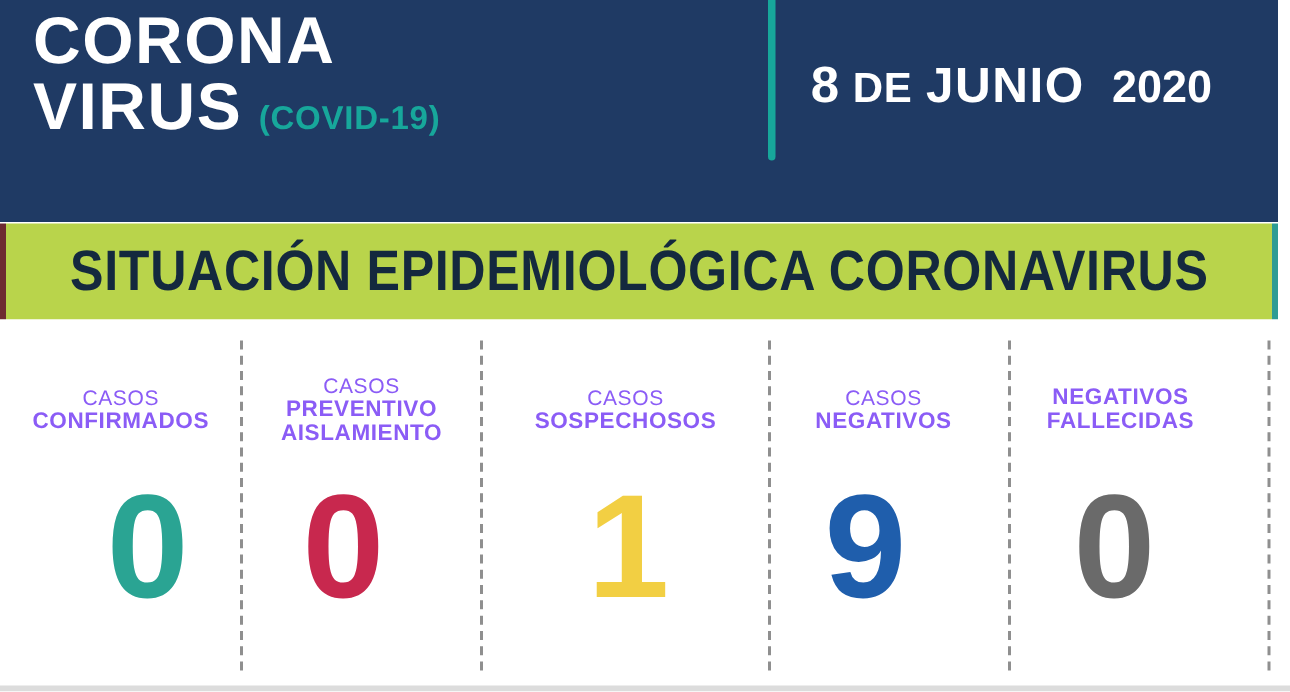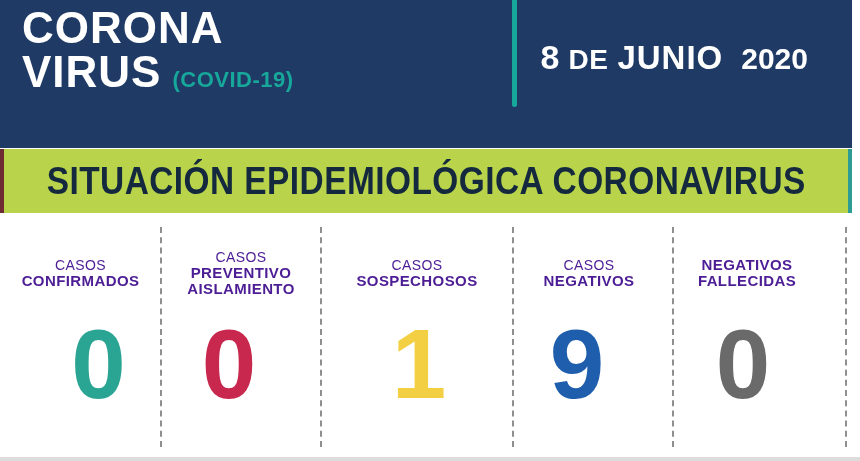--- a/index.html
+++ b/index.html
@@ -29,21 +29,21 @@
   .edge-right{width:4px;background:#2E9C94;}
   .banner-text{
     font-size:38px;font-weight:bold;color:#14293E;white-space:nowrap;
     transform:scaleX(0.88);transform-origin:center;letter-spacing:0.5px;
   }
 
   
   .stats{position:relative;display:flex;height:272px;background:#ffffff;}
   .col{display:flex;flex-direction:column;align-items:center;padding-top:28px;}
   .col1{width:161px}.col2{width:160px}.col3{width:192px}.col4{width:160px}.col5{width:174px}
-  .lbl{height:64px;display:flex;flex-direction:column;justify-content:center;align-items:center;text-align:center;color:#4c1d95;}
+  .lbl{height:64px;display:flex;flex-direction:column;justify-content:center;align-items:center;text-align:center;color:#8b5cf6;}
   .ln{display:block;line-height:16px;letter-spacing:0.4px;}
   .reg{font-size:14px;font-weight:normal;}
   .b{font-size:15px;font-weight:bold;}
   .num{font-size:98px;font-weight:bold;line-height:1;margin-top:10px;}
   .col1 .num{transform:translateX(18px);}
   .col2 .num{transform:translateX(-12px);}
   .col3 .num{transform:translateX(2px);}
   .col4 .num{transform:translateX(-16px);}
   .col5 .num{transform:translateX(-17px);}
   .col4 .lbl{transform:translateX(-4px);}

